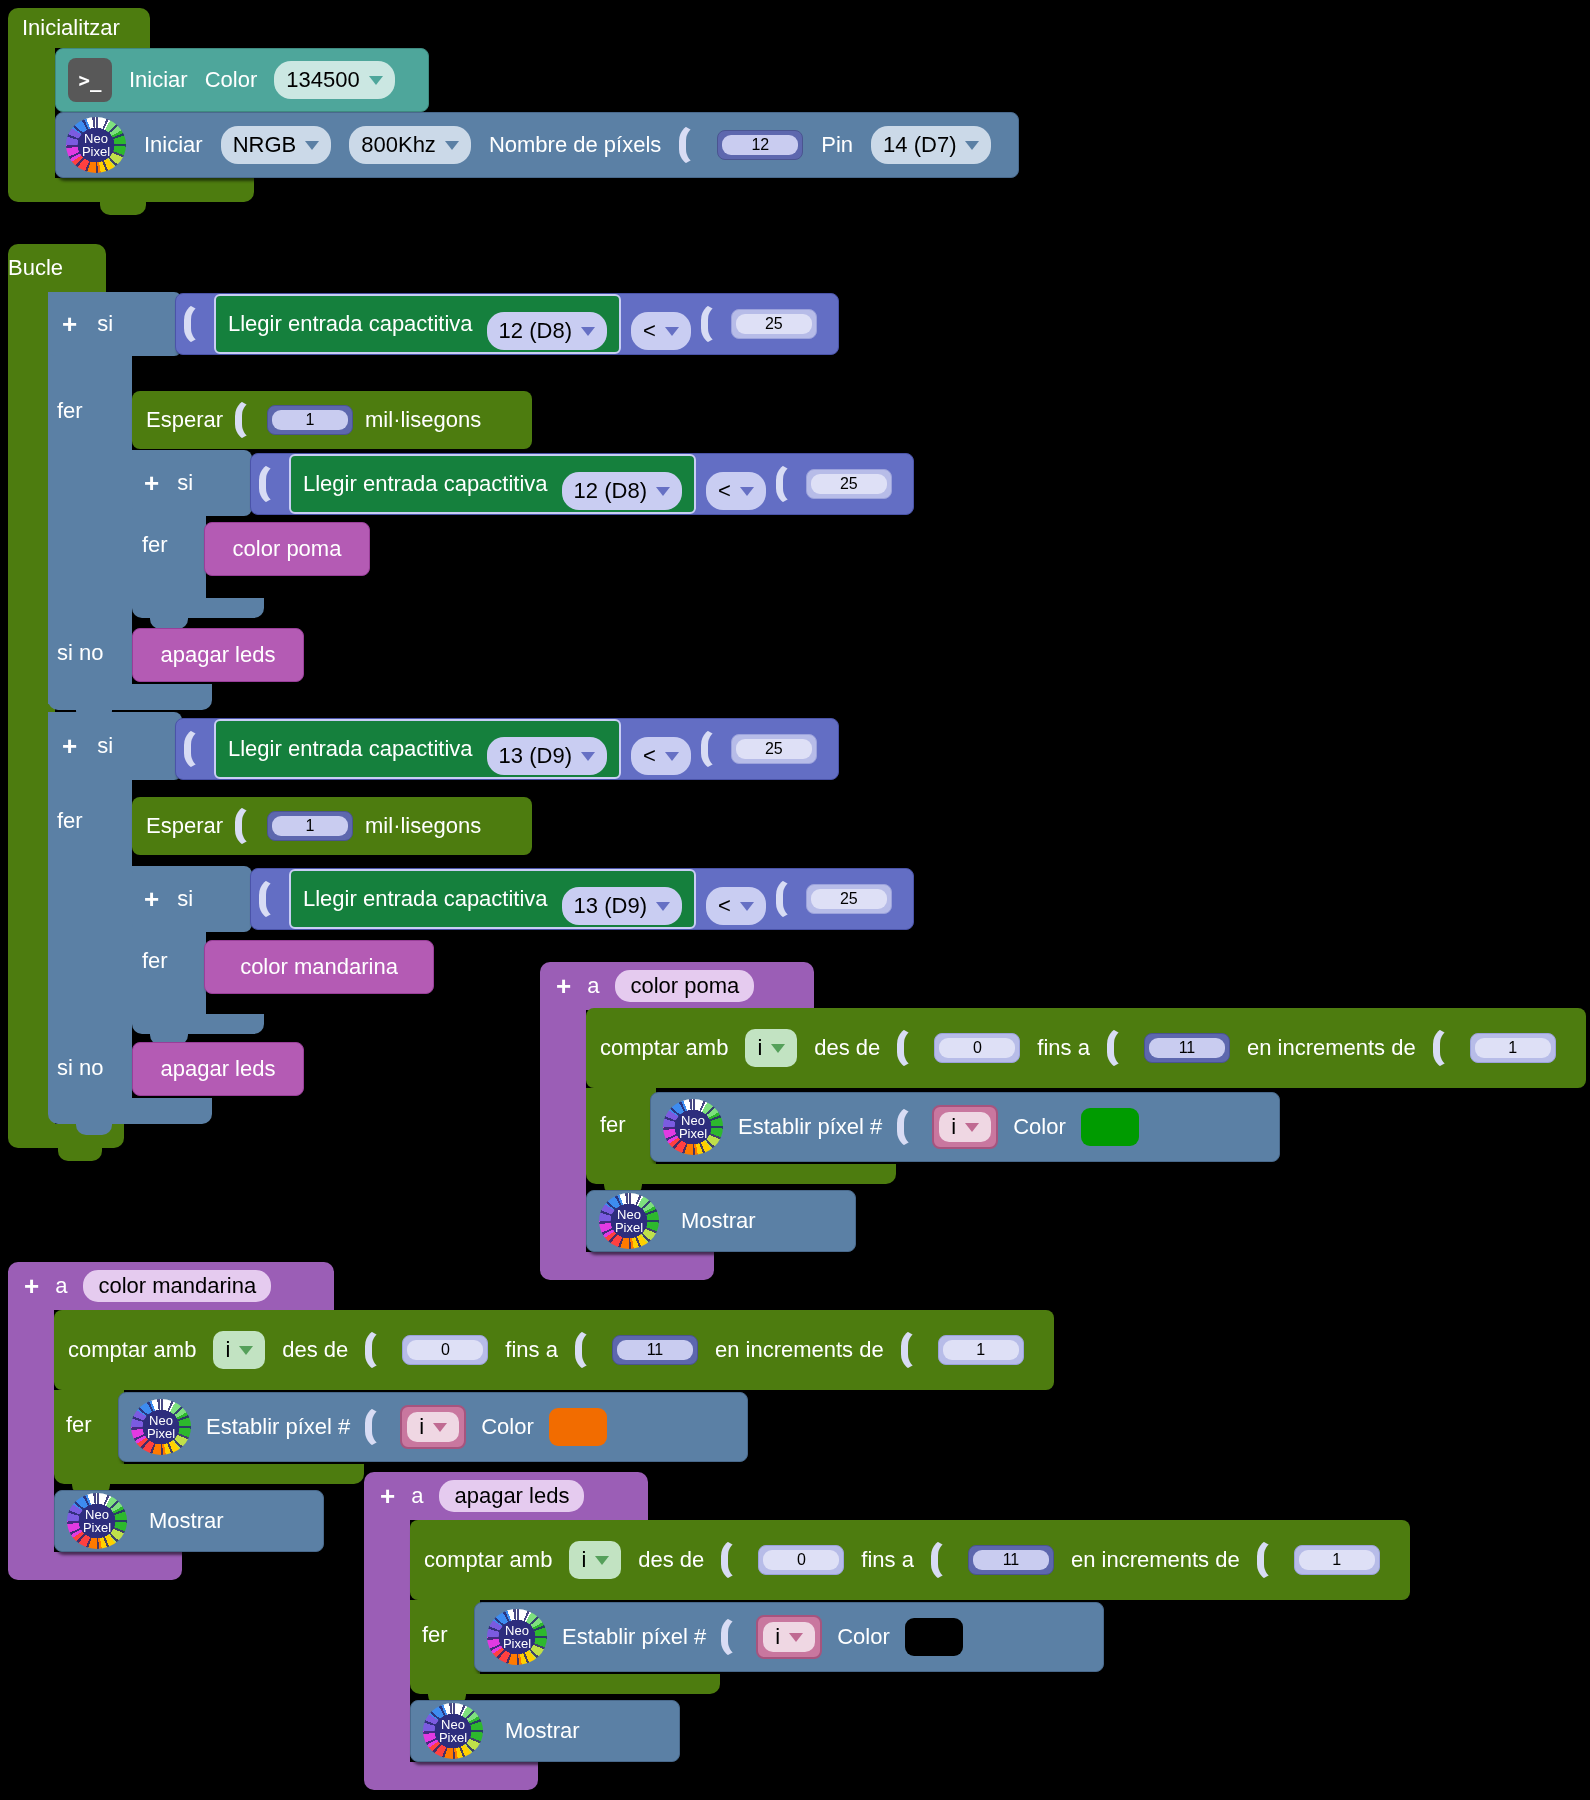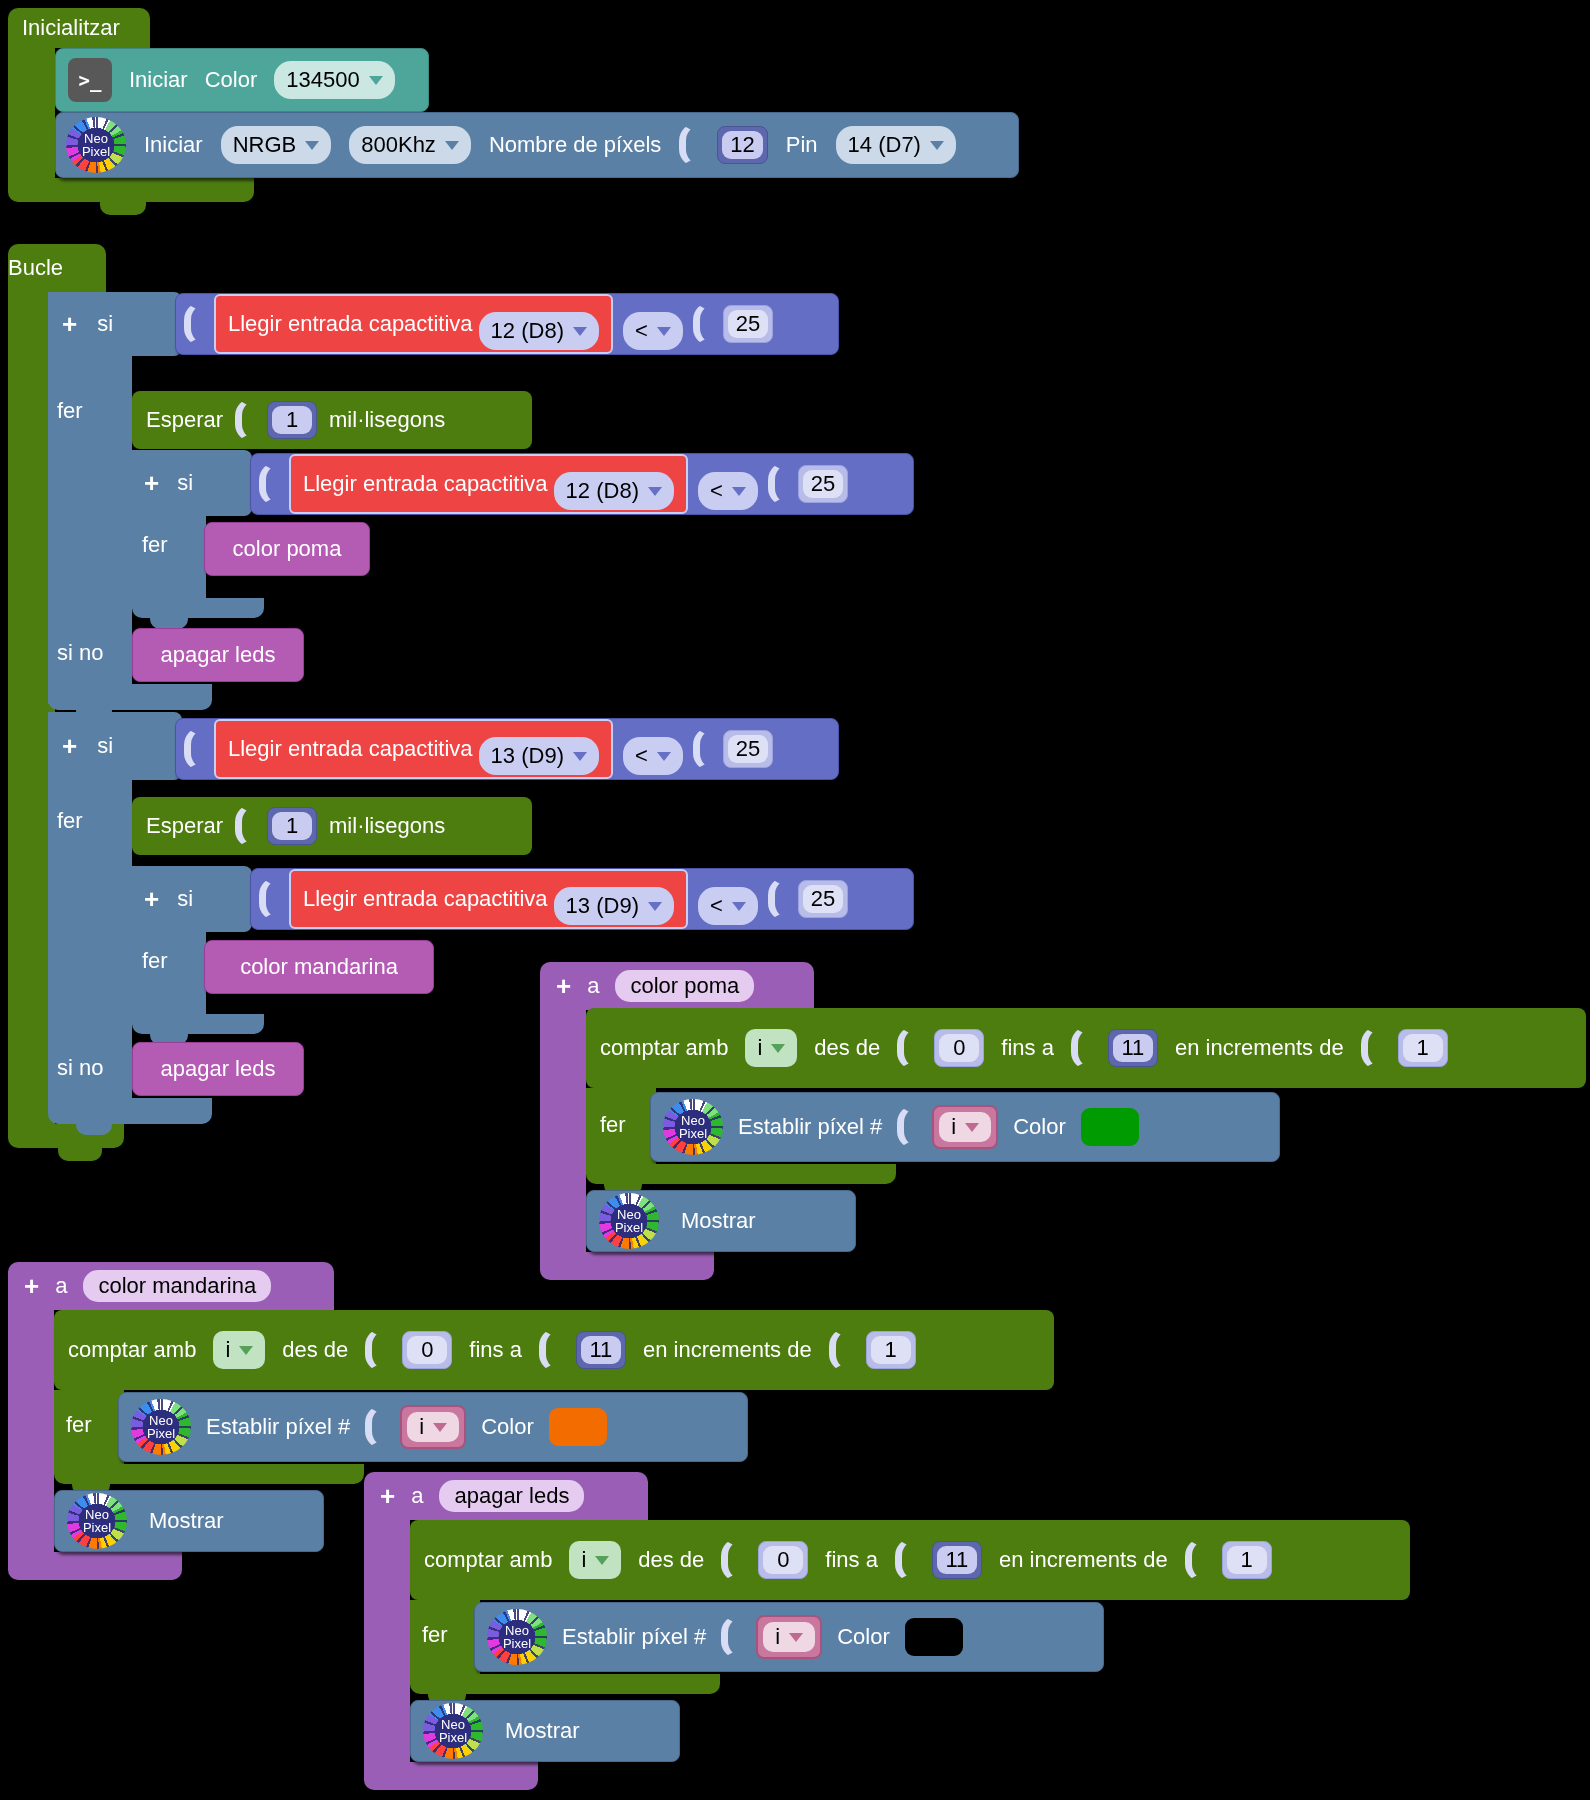--- a/index.html
+++ b/index.html
@@ -9,38 +9,38 @@
   .row{display:flex;align-items:center;}
   .lbl{color:#fff;font-size:22px;white-space:nowrap;}
   .plus{color:#fff;font-size:26px;font-weight:bold;line-height:1;}
   .shadow{box-shadow:2px 3px 3px rgba(0,0,0,.55);}
   
   .g{background:#4d7c0f;}
   .teal{background:#4EA69B;border:1px solid #3F8A80;}
   .blue{background:#5B80A5;}
   .blueb{background:#5B80A5;border:1px solid #49698C;align-items:center;}
   .condo{background:#636EC4;border:1px solid #4A53A8;}
-  .condi{background:#ef4444;border:2px solid #C9CEF4;border-radius:6px;height:48px;
-         display:flex;align-items:center;padding:4px 12px;gap:6px;}
+  .condi{background:#15803d;border:2px solid #C9CEF4;border-radius:6px;height:48px;
+         display:flex;align-items:center;padding:4px 12px;gap:14px;}
   .mag{background:#B45BB4;border:1px solid #993E99;}
   .pur{background:#9B5EB6;}
   .r8{border-radius:8px;}
   .rt{border-radius:10px 10px 0 0;}
   .rb{border-radius:0 0 10px 10px;}
   
   .dd{height:38px;border-radius:17px;padding:0 12px;display:inline-flex;align-items:center;
       gap:9px;color:#000;font-size:22px;white-space:nowrap;}
   .dd.t{background:#CBE7E2;}  .dd.b{background:#CBD9E8;}  .dd.i{background:#C9CDF2;margin-top:14px;}
   .dd.grn{background:#C2E3C2;border-radius:10px;}
   .arr{width:0;height:0;border-left:7px solid transparent;border-right:7px solid transparent;}
   .arr.t{border-top:9px solid #4EA69B;} .arr.b{border-top:9px solid #5B80A5;}
   .arr.i{border-top:9px solid #6670C4;} .arr.grn{border-top:9px solid #55A05A;}
   .arr.p{border-top:9px solid #C06A92;}
   .num{border-radius:8px;padding:4px;display:inline-flex;}
-  .num .f{background:#C9CCF0;border-radius:9px;padding:1px 8px;color:#000;font-size:22px;
+  .num .f{background:#C9CCF0;border-radius:9px;padding:1px 26px;color:#000;font-size:16px;
           min-width:24px;text-align:center;}
   .num.sat{background:#5D67AE;border:1px solid #4A5490;}
   .num.sh{background:#B7BCE8;border:1px solid #9BA2DC;}
   .num.sh .f{background:#DEE0F6;}
   .paren{width:13px;height:36px;border-left:7px solid #D8DCF4;border-top:4px solid transparent;
          border-bottom:4px solid transparent;border-radius:18px 0 0 18px;flex:none;}
   .pinkblk{background:#C9779F;border:2px solid #A6547E;border-radius:8px;padding:5px;display:inline-flex;}
   .pinkblk .f{background:#EFD7E3;border-radius:10px;padding:2px 12px;display:flex;gap:9px;
               align-items:center;color:#000;font-size:22px;}
   .namef{background:#E5CBEF;border-radius:15px;padding:3px 15px;color:#000;font-size:22px;white-space:nowrap;}

